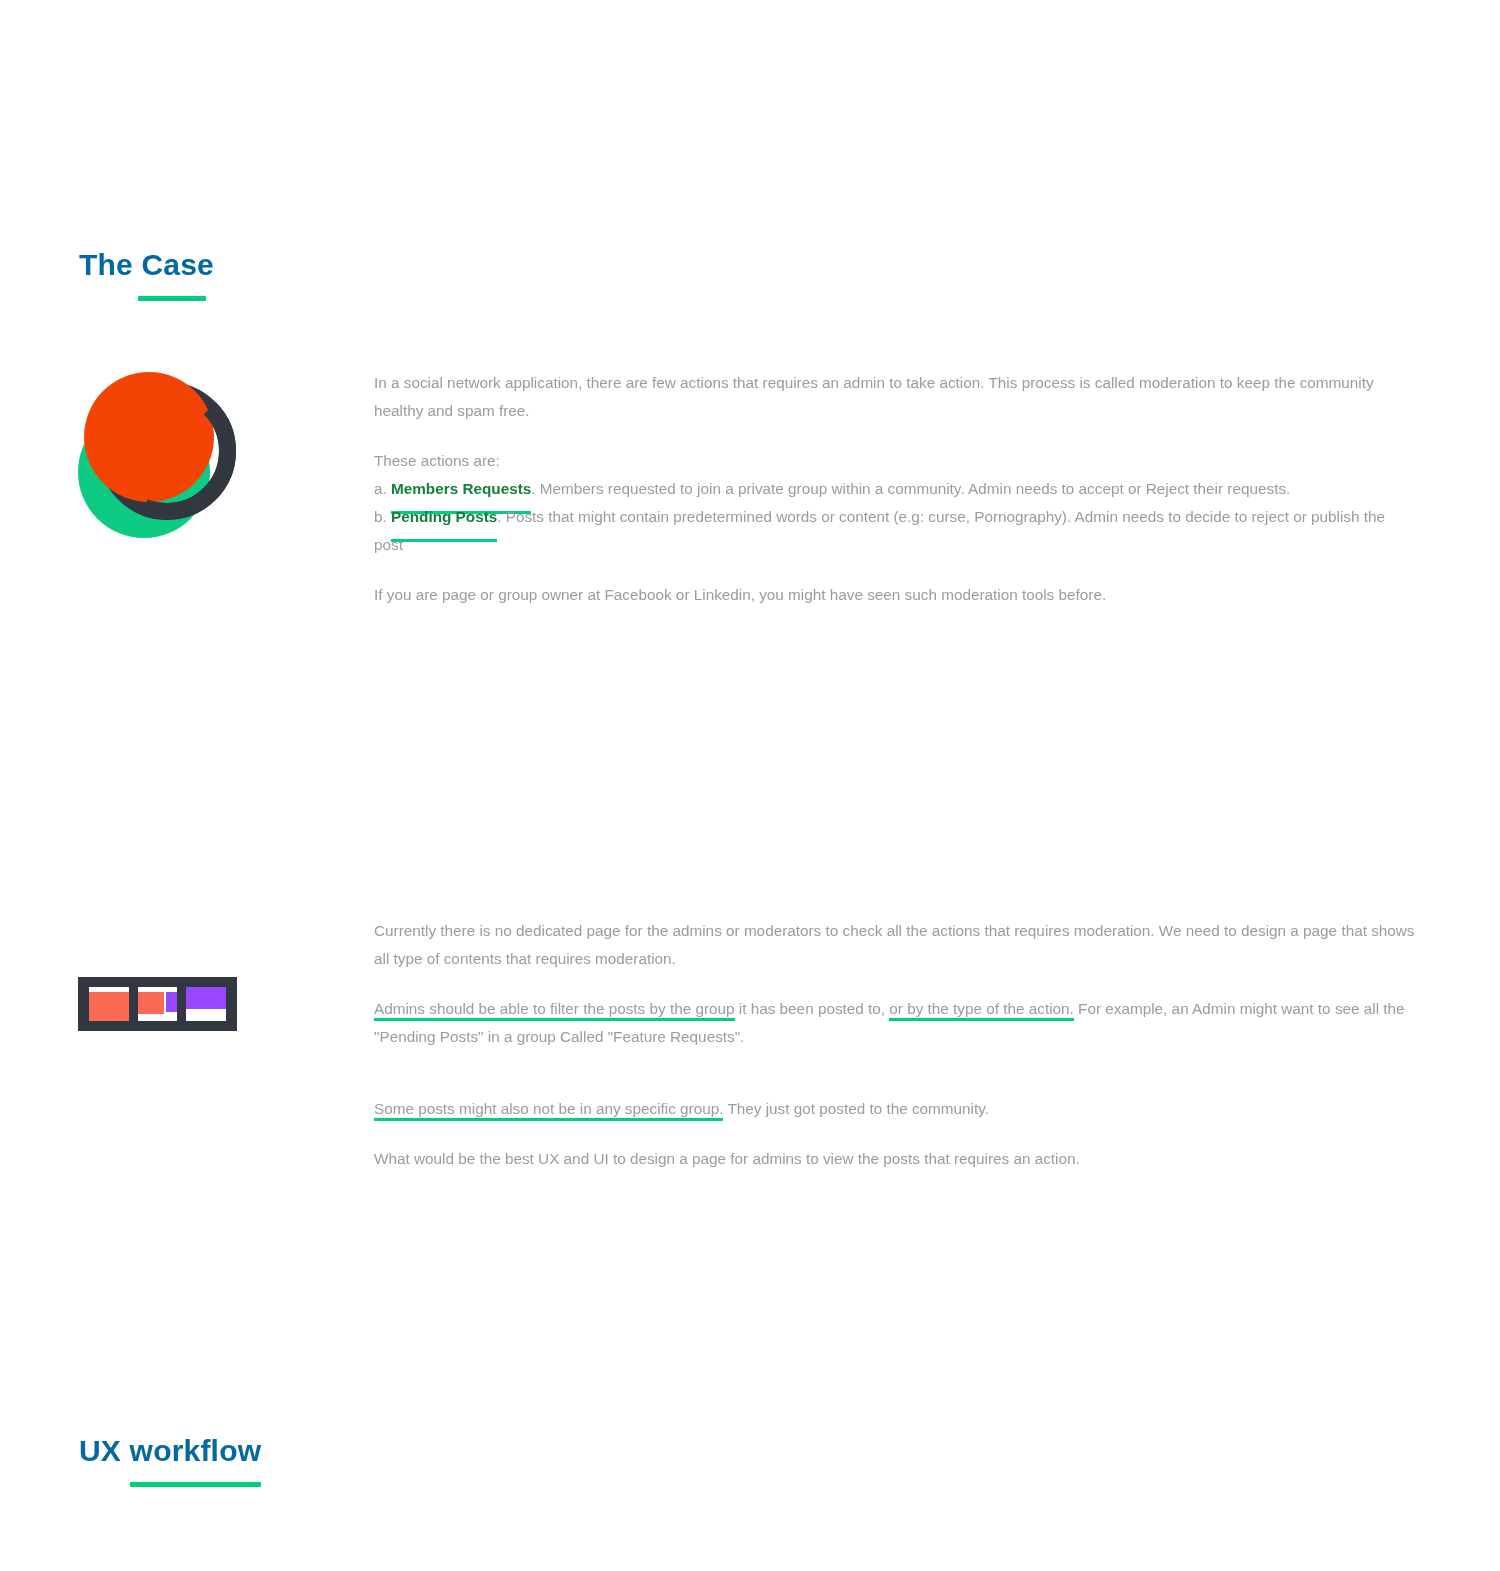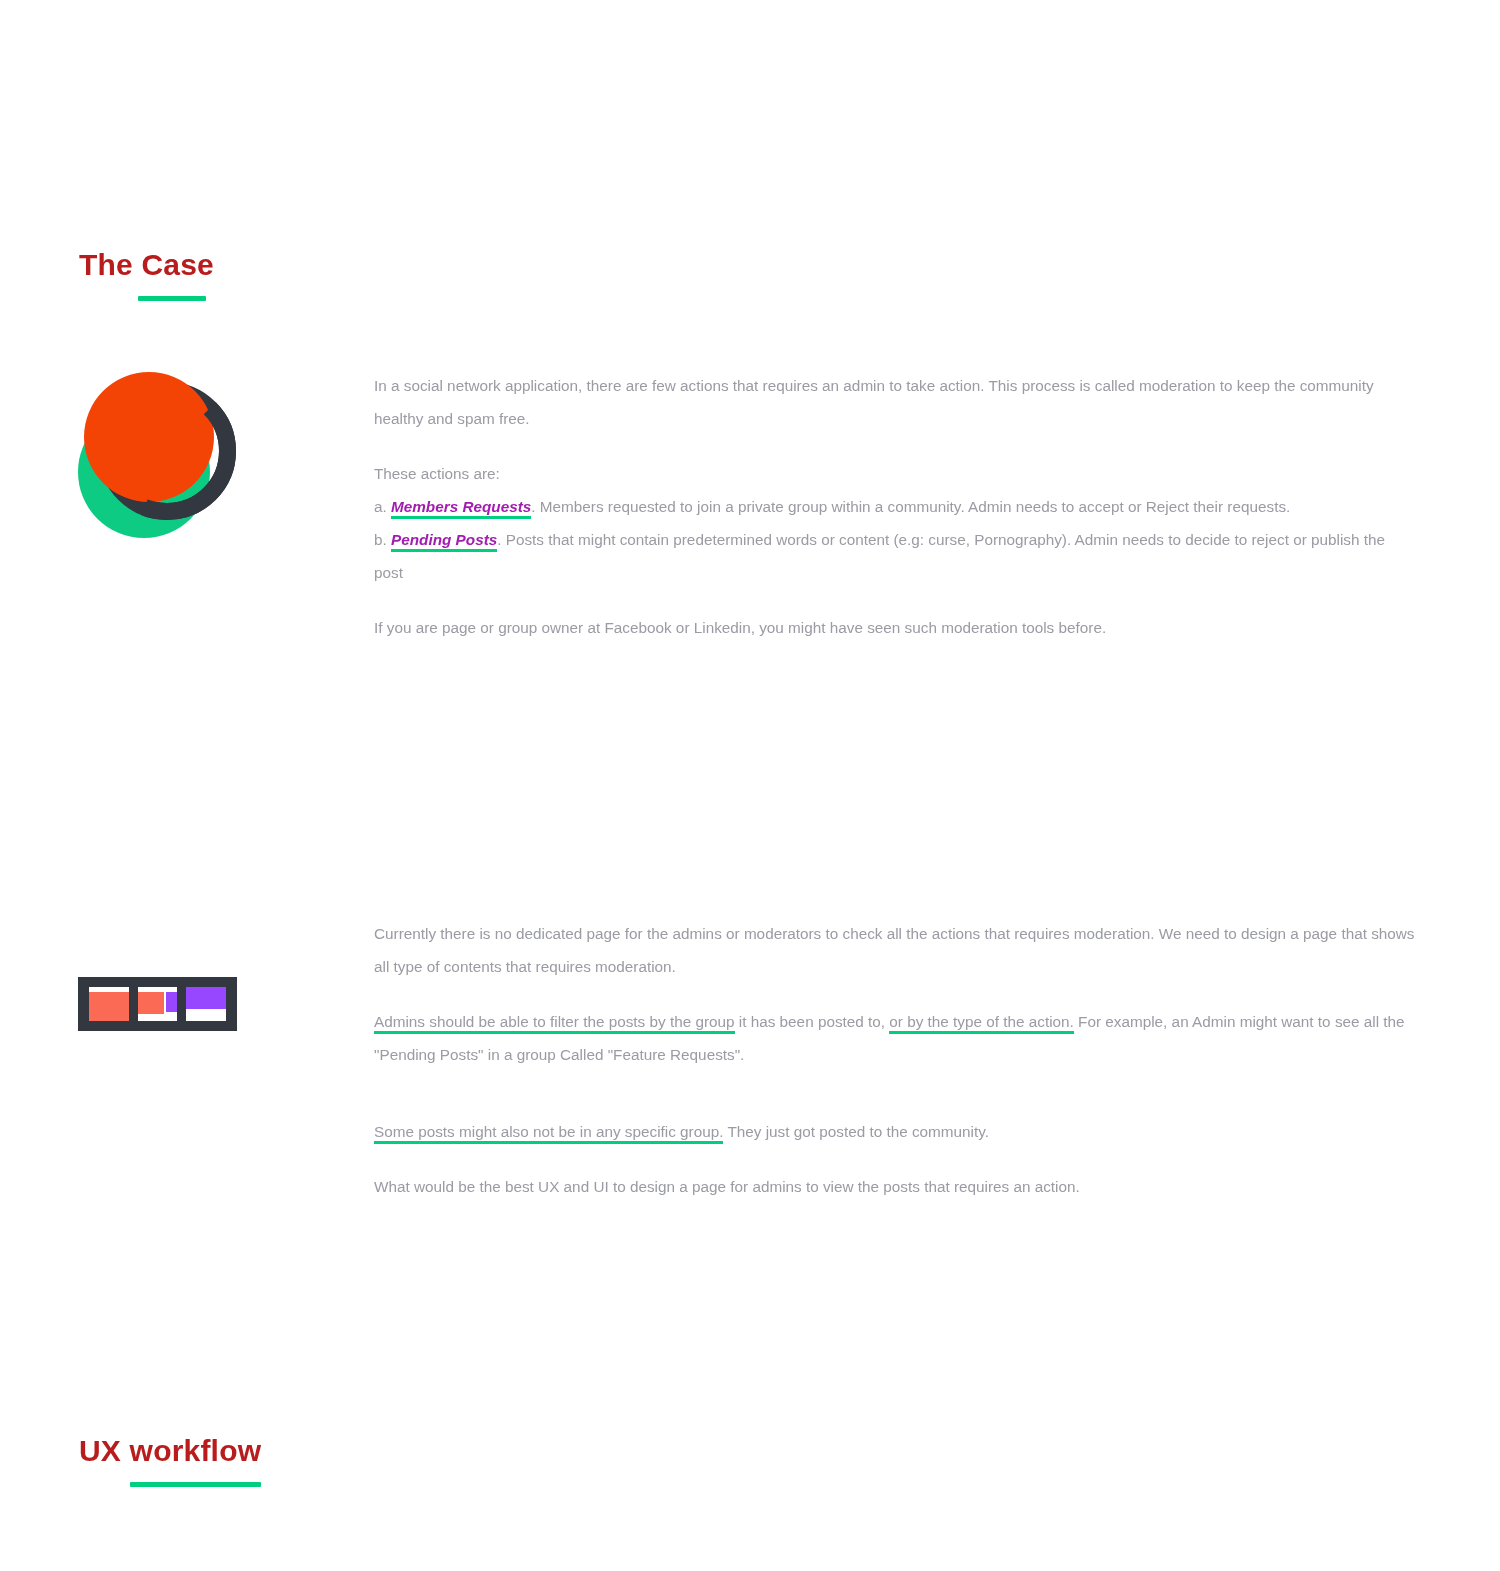--- a/index.html
+++ b/index.html
@@ -13,21 +13,21 @@
     position: relative;
   }
 
   .page { position: relative; width: 1500px; height: 1571px; }
 
   
   .section-head { position: absolute; }
   .section-head .title {
     font-size: 30px;
     font-weight: bold;
-    color: #b91c1c;
+    color: #0369a1;
     letter-spacing: 0.2px;
     line-height: 1;
     white-space: nowrap;
     margin: 0;
   }
   .section-head .rule {
     height: 5px;
     background: #00cf7f;
     border-radius: 1px;
     margin-top: 16px;
@@ -39,33 +39,32 @@
   #head-challenge .rule { width: 143px; margin-left: 59px; }
   #head-ux        { left: 79px; top: 1436px; }
   #head-ux .rule        { width: 131px; margin-left: 51px; }
 
   
   .body-col {
     position: absolute;
     left: 374px;
     width: 1043px;
     font-size: 15.3px;
-    line-height: 33px;
+    line-height: 28px;
     color: #9a9ba3;
     font-weight: 400;
   }
   .body-col p { margin: 0; }
   .spacer { height: 22px; }
 
   .term {
-    font-style: italic;
     font-weight: bold;
-    color: #a21caf;
+    color: #15803d;
     border-bottom: 3px solid #00cf7f;
-    padding-bottom: 1px;
+    padding-bottom: 14px;
   }
   .hl {
     border-bottom: 3px solid #00cf7f;
     padding-bottom: 1px;
   }
 
   #case-body      { top: 369px; }
   #challenge-body { top: 917px; }
 
   

